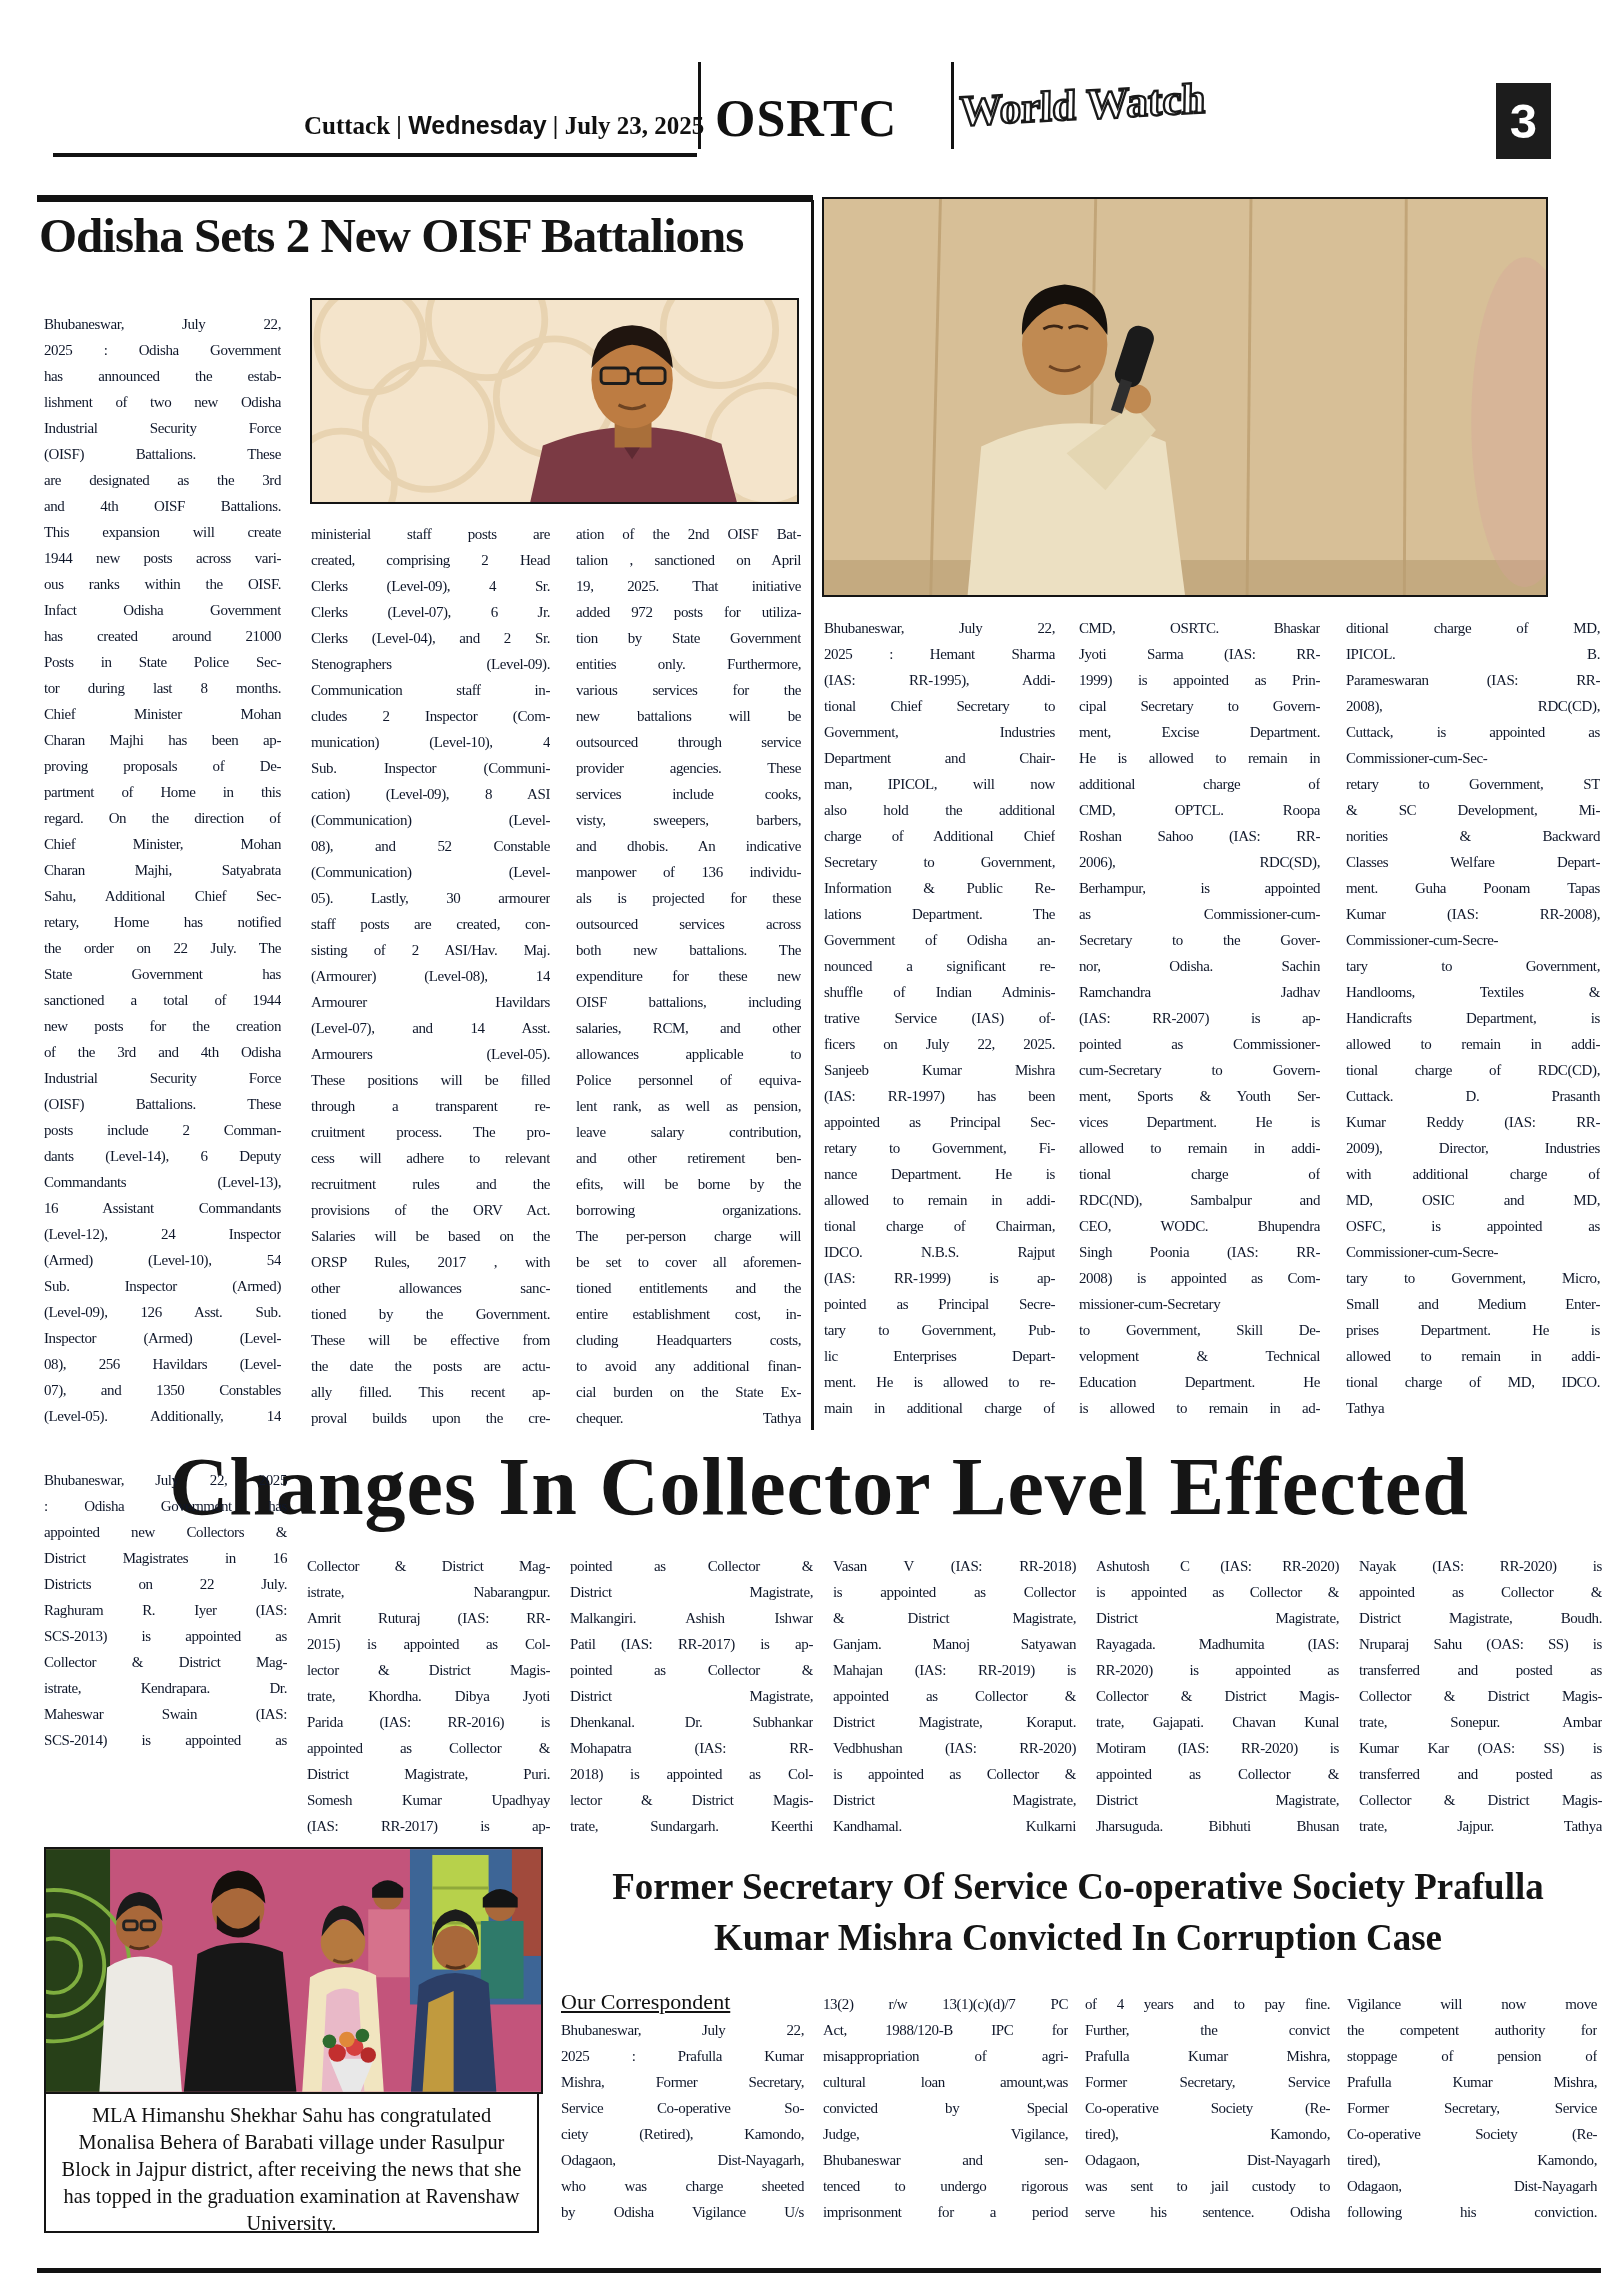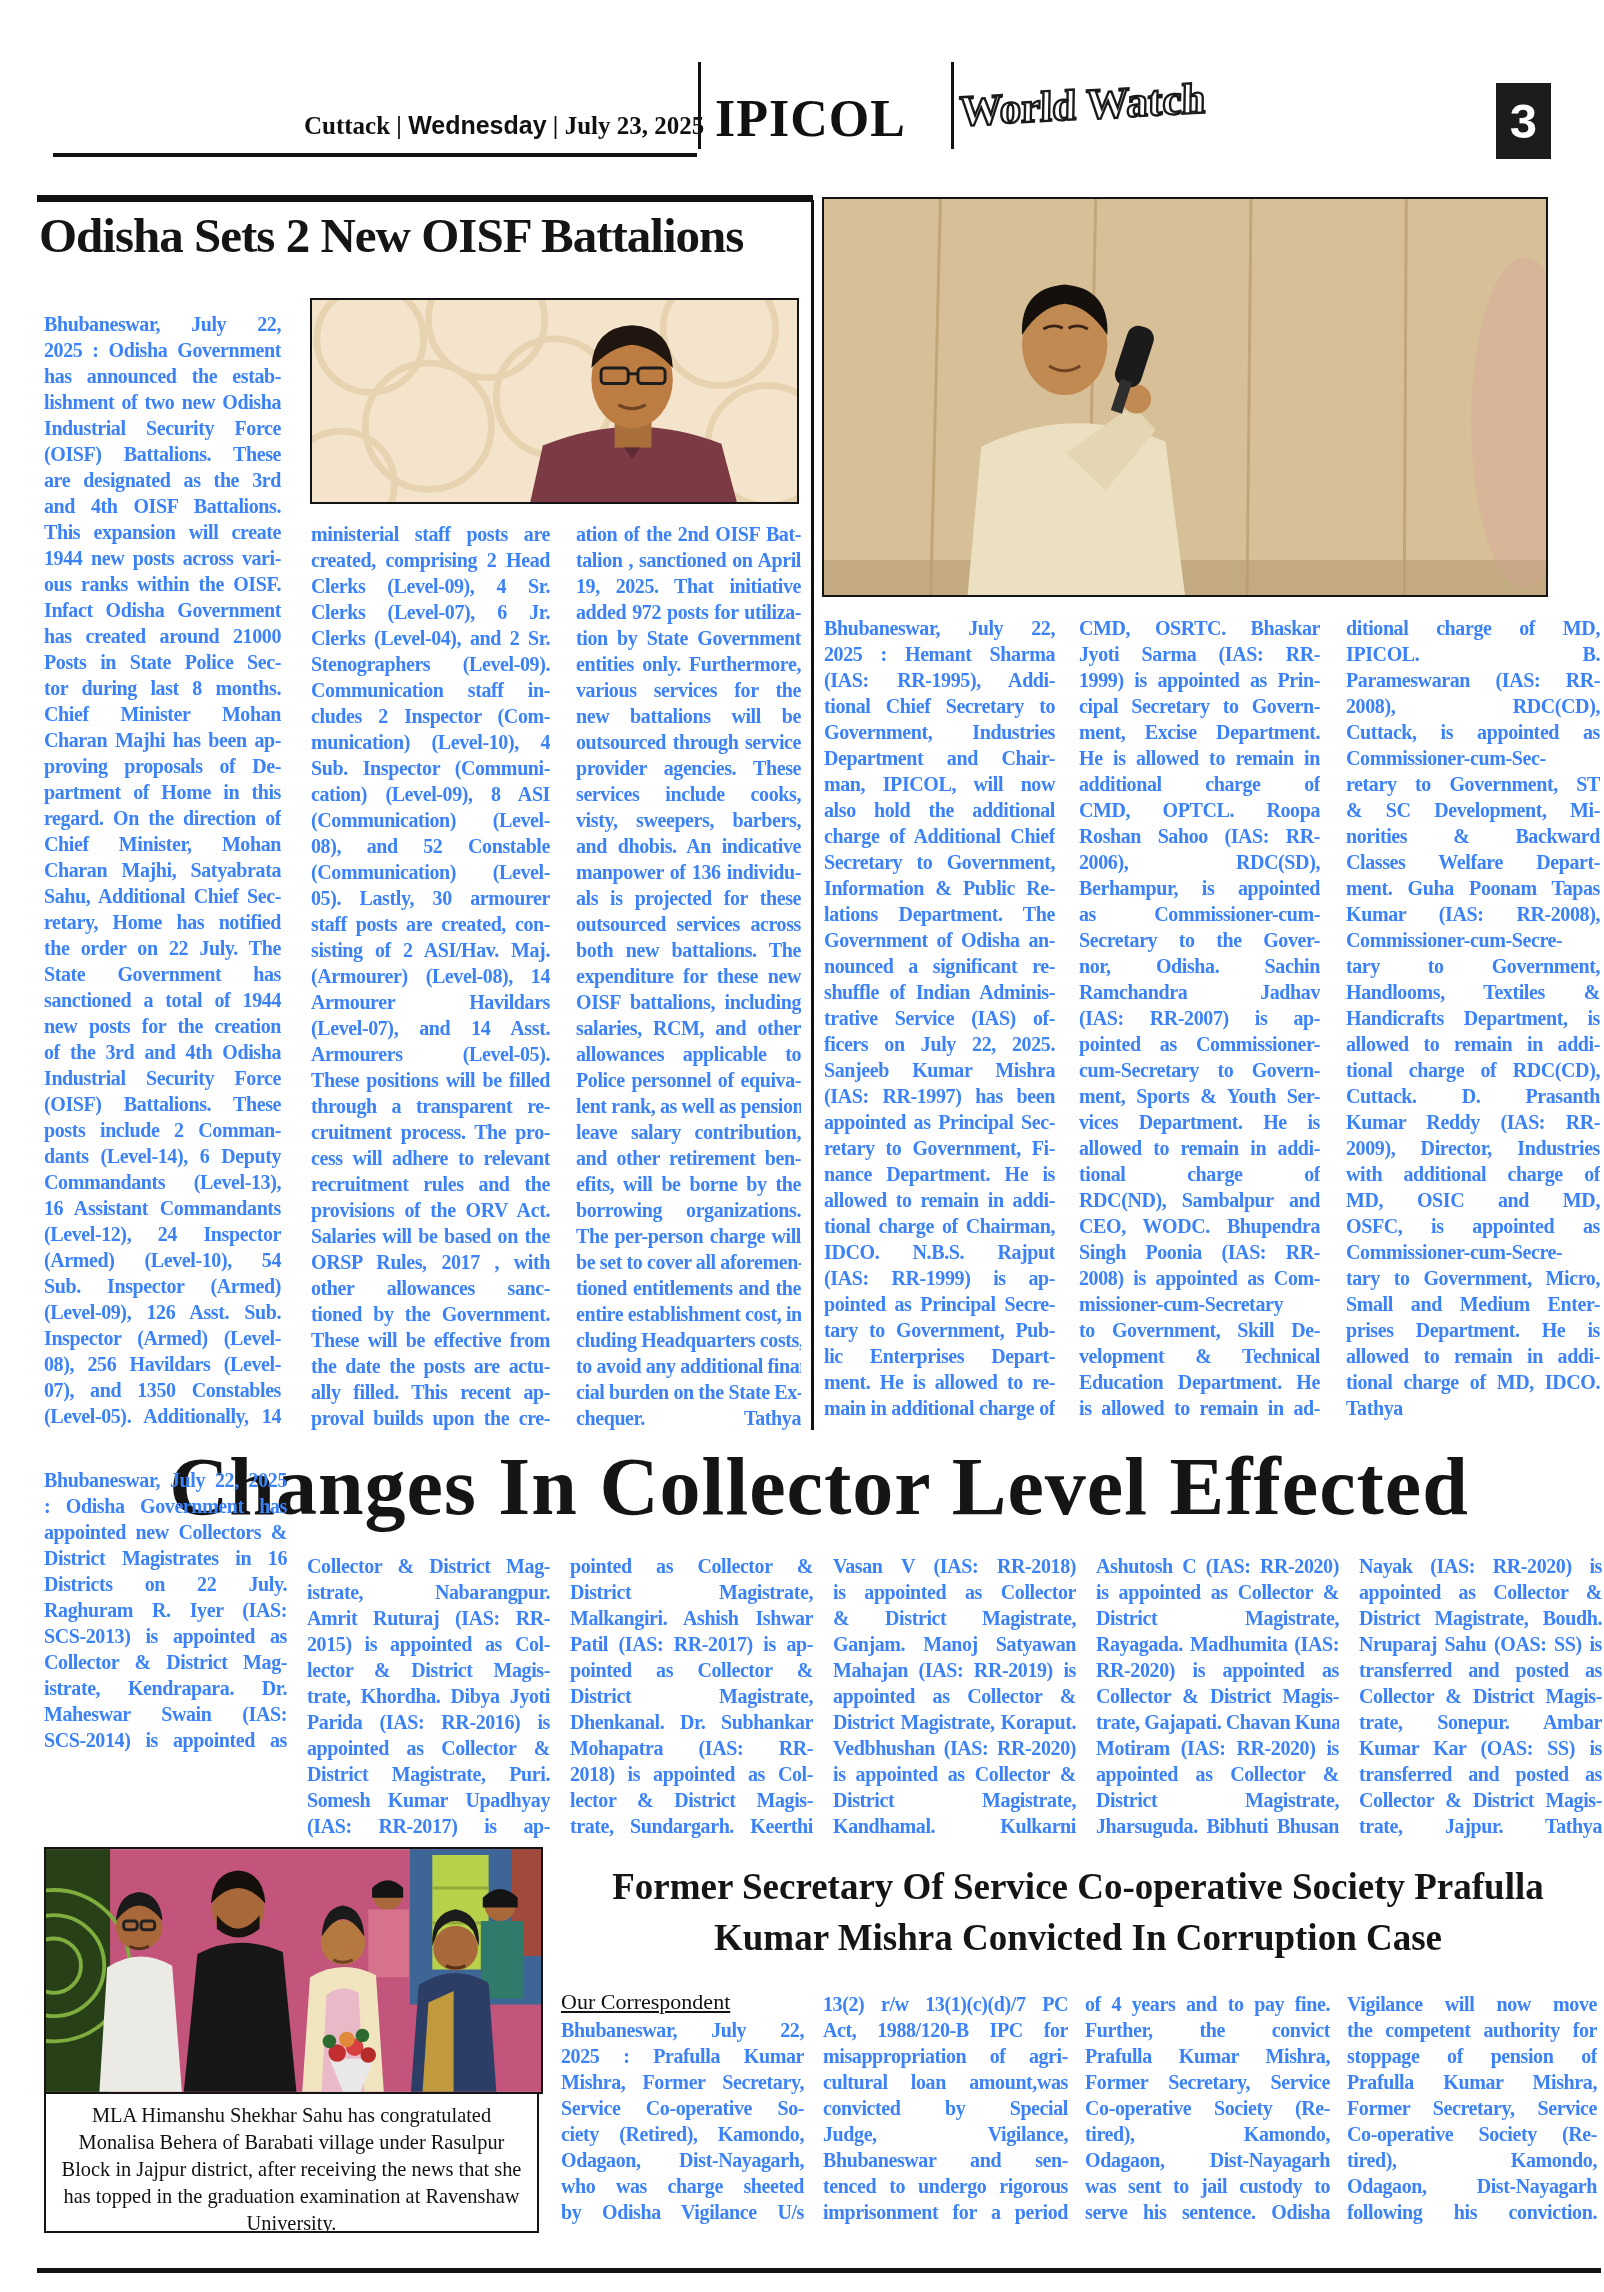--- a/index.html
+++ b/index.html
@@ -1,21 +1,21 @@
 <!DOCTYPE html>
 <html><head>
 <meta charset="utf-8">
 <style>
   html,body{margin:0;padding:0;background:#888;}
   #page{position:relative;width:1605px;height:2293px;background:#ffffff;overflow:hidden;
         font-family:"Liberation Serif", serif;color:#111;}
   .abs{position:absolute;}
   .rule{background:#121212;}
-  .col{font-size:20px;line-height:26px;letter-spacing:-0.4px;white-space:pre;
-       text-align:justify;text-align-last:justify;overflow:hidden;color:#3b82f6;font-weight:bold;}
+  .col{font-size:15px;line-height:26px;letter-spacing:-0.4px;white-space:pre;
+       text-align:justify;text-align-last:justify;overflow:hidden;color:#0f172a;}
   .headline{font-weight:bold;color:#151515;}
   .photo-frame{border:2.9px solid #141414;background:#e8d8bd;overflow:hidden;}
   .photo-frame svg{display:block;}
   #dateline{font-size:25px;font-weight:bold;white-space:nowrap;}
   #dateline .day{font-family:"Liberation Sans", sans-serif;}
   #edition-title{font-size:52px;font-weight:bold;letter-spacing:1px;}
   #logo{font-size:43px;font-weight:bold;color:#fff;-webkit-text-stroke:2.4px #1a1a1a;
         text-shadow:0 0 1px #000;transform:rotate(-3deg) skewX(-4deg);white-space:nowrap;}
   #follow-row{display:flex;align-items:center;gap:9.7px;font-size:25px;}
   #fb-icon{width:29px;height:29px;background:#111;color:#fff;border-radius:2.9px;
@@ -36,21 +36,21 @@
 
   <div id="dateline" class="abs" style="left:304px;top:111px;">
     <span>Cuttack</span>
     <span>|</span>
     <span class="day">Wednesday</span>
     <span>|</span>
     <span>July 23, 2025</span>
   </div>
   <div class="abs rule" style="left:53px;top:153px;width:644px;height:3.9px;"></div>
   <div class="abs rule" style="left:698px;top:62px;width:2.9px;height:87px;"></div>
-  <div id="edition-title" class="abs" style="left:715px;top:89px;">IPICOL</div>
+  <div id="edition-title" class="abs" style="left:715px;top:89px;">OSRTC</div>
   <div class="abs rule" style="left:951px;top:62px;width:2.9px;height:87px;"></div>
   <div id="logo" class="abs" style="left:959px;top:80px;">World Watch</div>
   <div id="page-number-box" class="abs" style="left:1496px;top:83px;width:55px;height:76px;">
     <span>3</span>
   </div>
   <div class="abs rule" style="left:37px;top:195px;width:776px;height:6.8px;"></div>
   <div class="abs rule" style="left:811px;top:200px;width:2.9px;height:1230px;"></div>
 
   <div class="abs headline" style="left:39px;top:206px;width:769px;font-size:49px;line-height:60px;letter-spacing:-1px;white-space:nowrap;">Odisha Sets 2 New OISF Battalions</div>
 

